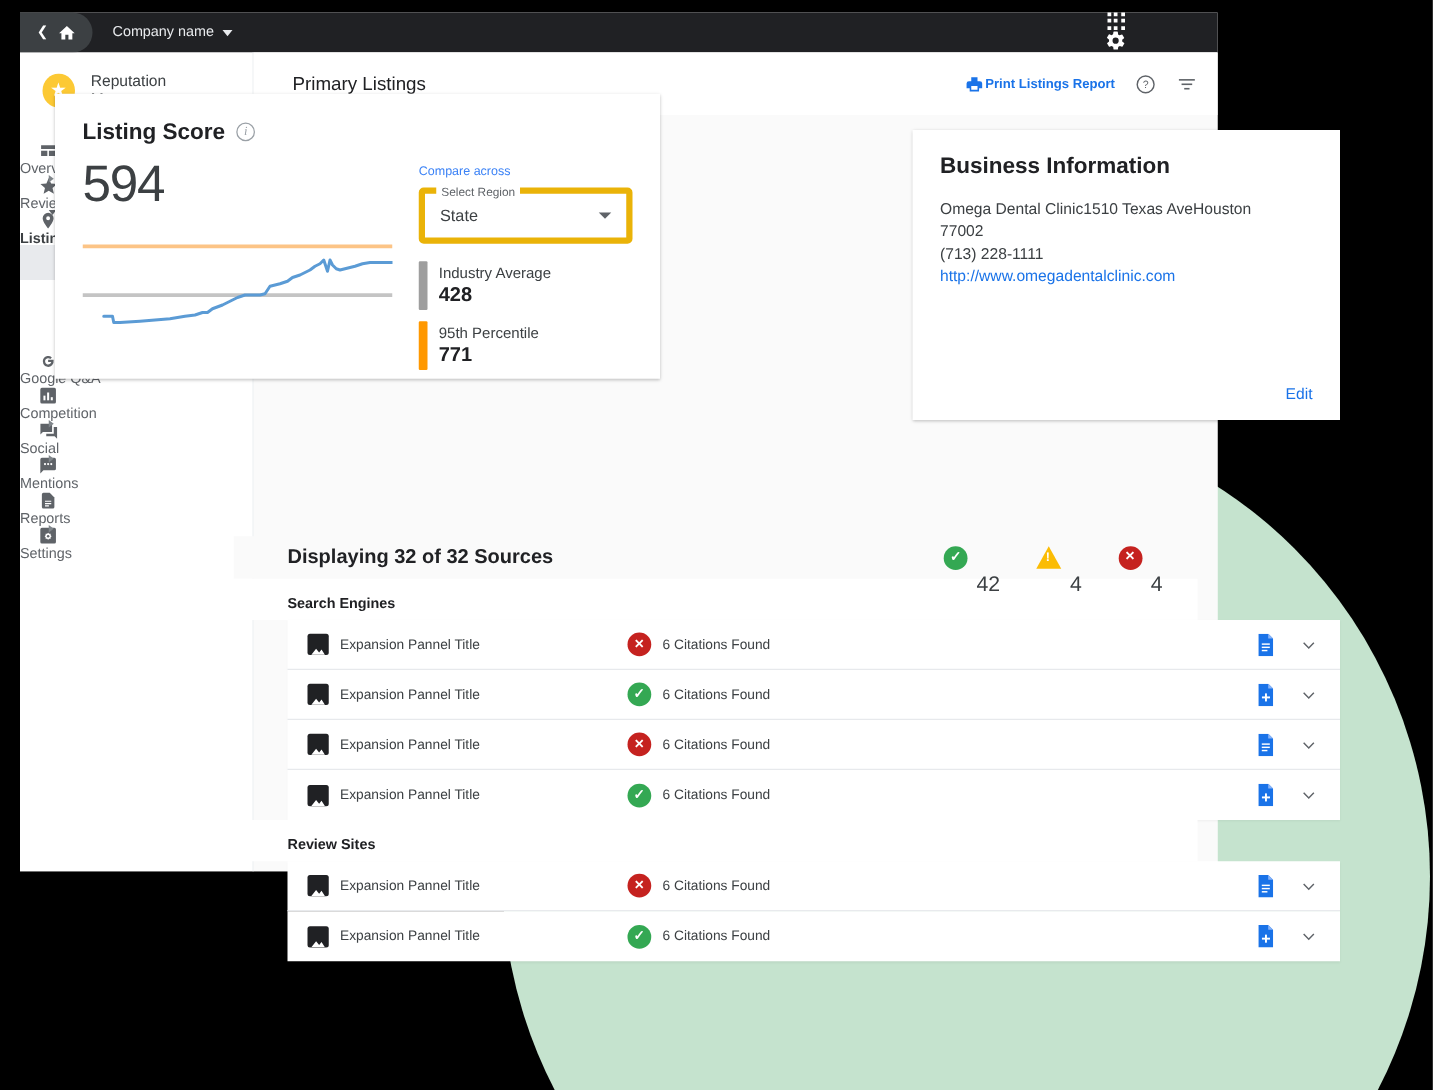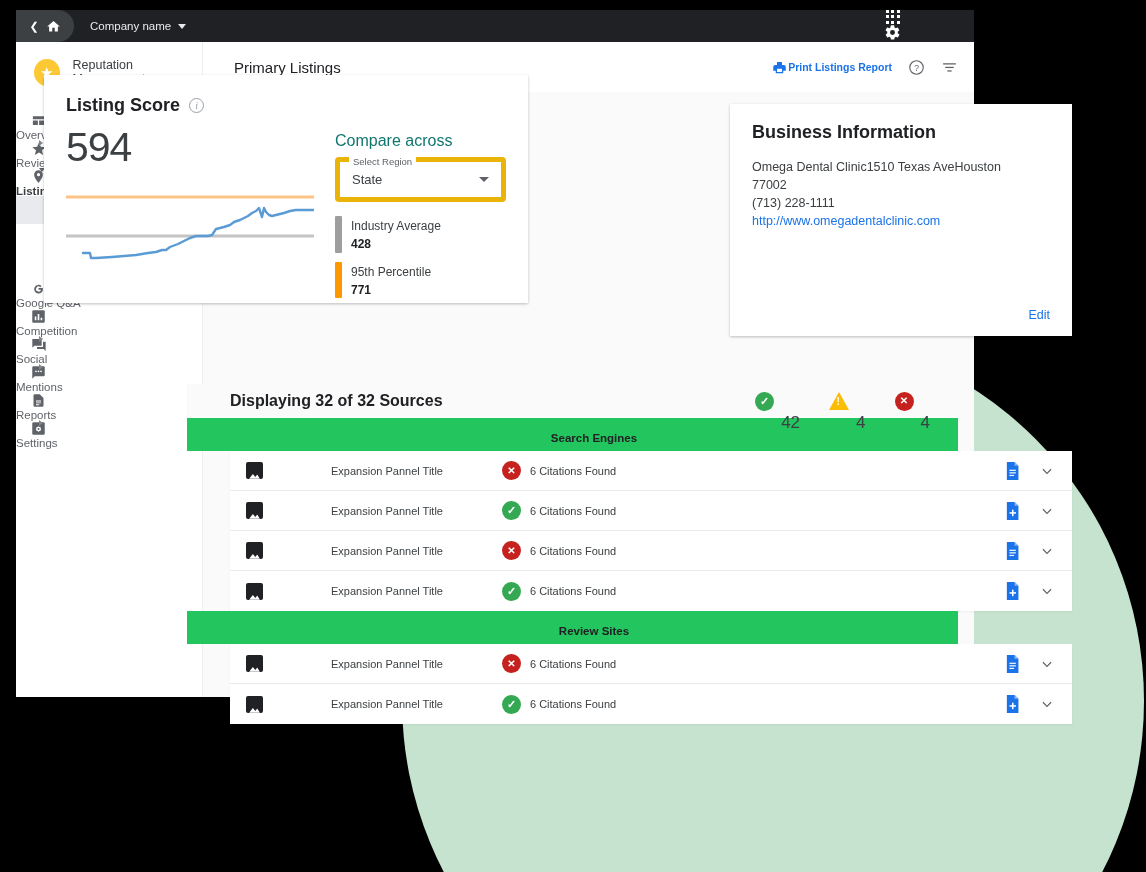--- a/index.html
+++ b/index.html
@@ -176,21 +176,21 @@
     font-size: 10px; font-style: italic;
     display: flex; align-items: center; justify-content: center;
     font-family: "Liberation Serif", serif;
     cursor: pointer;
   }
   .score-body { display: flex; margin-top: 8px; }
   .score-left { width: 262px; }
   .score-value { font-size: 41px; color: #3c4043; font-weight: normal; letter-spacing: -1px; }
   .sparkline { margin-top: 20px; }
   .score-right { margin-left: 20px; padding-top: 8px; }
-  .compare-label { font-size: 16px; color: #0f766e; margin-bottom: 7px; }
+  .compare-label { font-size: 10px; color: #3b82f6; margin-bottom: 7px; }
 
   .select-outlined {
     position: relative;
     width: 171px; height: 45px;
     border: 5px solid #eab308; border-radius: 4px;
     display: flex; align-items: center;
     padding: 0 12px;
     cursor: pointer;
   }
   .select-legend {
@@ -204,44 +204,43 @@
     width: 0; height: 0;
     border-left: 5px solid transparent;
     border-right: 5px solid transparent;
     border-top: 5.5px solid #5f6368;
   }
 
   .legend { margin-top: 14px; }
   .legend-row { display: flex; gap: 9px; margin-bottom: 9px; }
   .legend-swatch { width: 7px; border-radius: 1px; flex: none; }
   .legend-name { font-size: 12px; color: #3c4043; line-height: 1.25; }
-  .legend-val { font-size: 12px; font-weight: bold; color: #202124; line-height: 1.3; }
+  .legend-val { font-size: 16px; font-weight: bold; color: #202124; line-height: 1.3; }
 
   .card-business {
     position: absolute; left: 730px; top: 104px;
     width: 342px; height: 232px;
     background: #ffffff;
     box-shadow: 0 1px 3px rgba(0,0,0,.16), 0 1px 2px rgba(0,0,0,.10);
     padding: 18px 22px;
     z-index: 5;
   }
   .biz-title { font-size: 18px; font-weight: bold; color: #202124; }
   .biz-lines { margin-top: 15px; font-size: 12.5px; color: #3c4043; line-height: 1.45; }
   .biz-link { color: #1a73e8; text-decoration: none; cursor: pointer; display: inline-block; }
   .biz-edit {
     position: absolute; right: 22px; bottom: 14px;
     font-size: 12.5px; color: #1a73e8; cursor: pointer;
   }
 
   
   .sources {
-    position: absolute; left: 187px; top: 384px;
+    position: absolute; left: 187px; top: 429px;
     width: 885px;
     z-index: 4;
-    text-align: center;
   }
   .sources-head {
     display: flex; align-items: center;
     padding: 0 0 0 43px;
     height: 34px;
     width: 771px;
     background: #fafafa;
   }
   .sources-title { font-size: 16px; font-weight: bold; color: #202124; }
   .counts { margin-left: auto; display: flex; align-items: center; gap: 29px; padding-right: 28px; }
@@ -263,21 +262,21 @@
   }
   .badge-tri span {
     position: absolute; left: -2.5px; top: 5px;
     color: #fff; font-size: 10px; font-weight: bold; line-height: 1;
   }
 
   .group-label {
     font-size: 11.5px; font-weight: bold; color: #202124;
     padding: 14px 0 7px 43px;
     width: 771px;
-    background: #22c55e;
+    background: #ffffff;
   }
   .panel-list { }
   .panel-row {
     display: flex; align-items: center;
     height: 40px;
     background: #ffffff;
     border-bottom: 1px solid #e8eaed;
     margin-left: 43px;
     width: 842px;
     box-shadow: 0 1px 2px rgba(0,0,0,.05);

